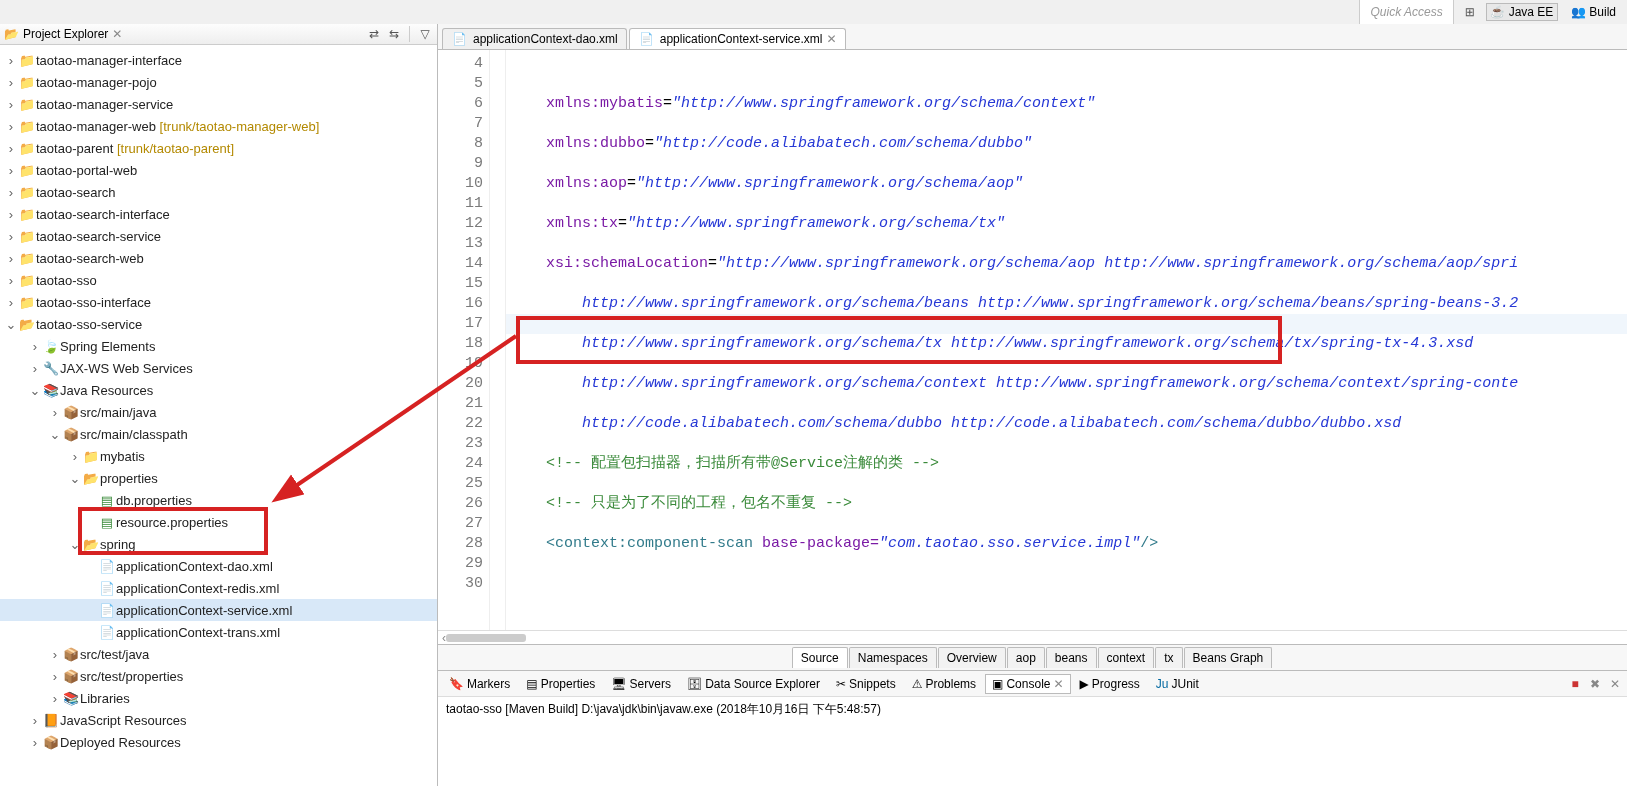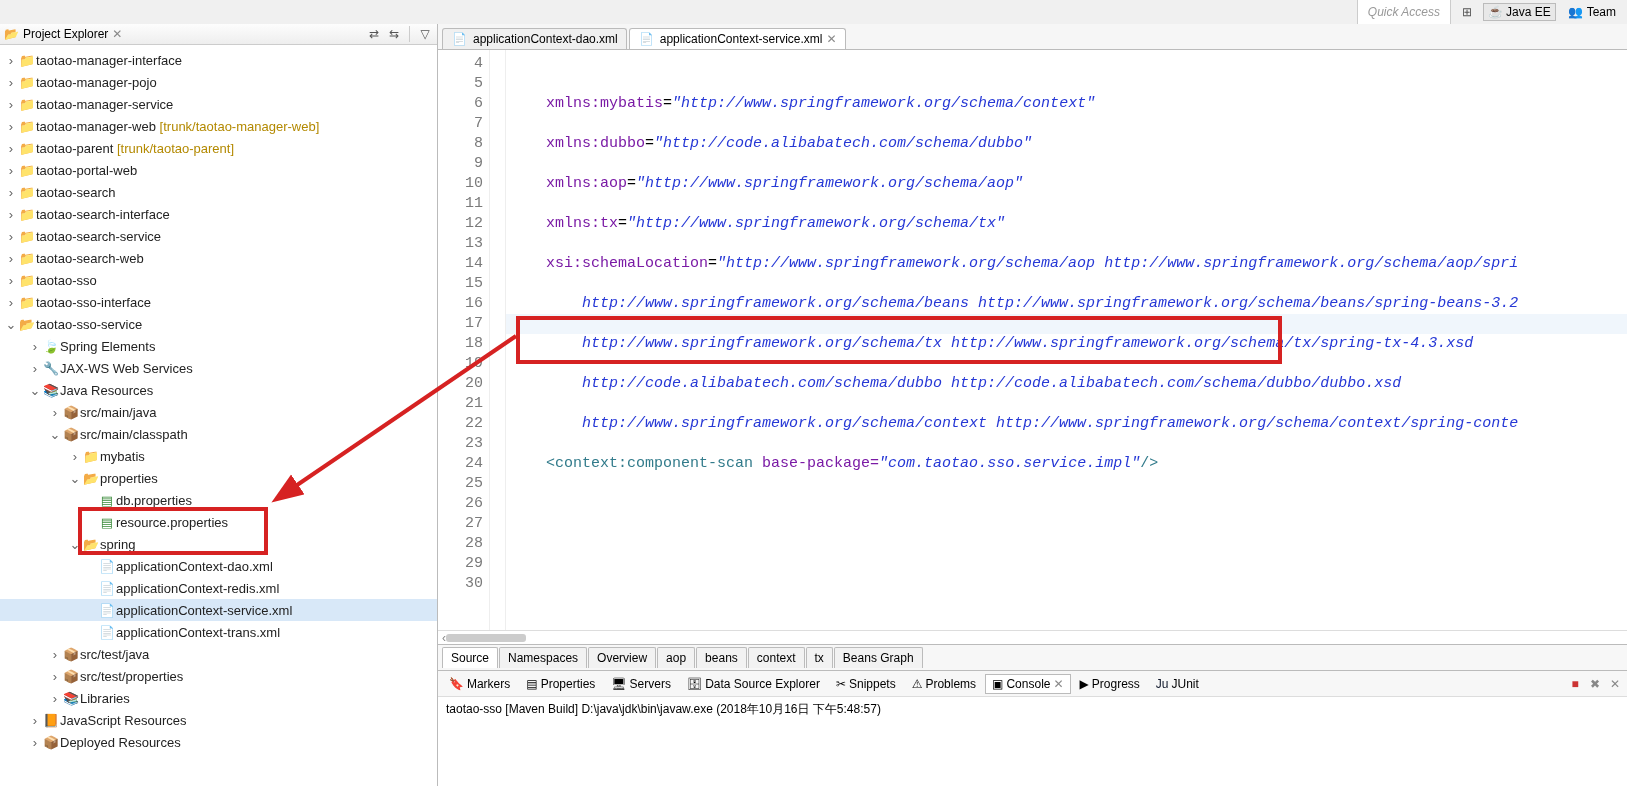--- a/index.html
+++ b/index.html
@@ -40,39 +40,39 @@
 .cl { height: 20px; }
 .hl-line { background: #f0f6fc; position: absolute; left: 0; right: 0; height: 20px; z-index: 0; }
 .anno-red { position: absolute; border: 4px solid #d62222; z-index: 5; pointer-events: none; }
 .arrow-line { position: absolute; z-index: 6; pointer-events: none; }
 .tag { color: #327b8b; }
 .attr { color: #7a1aa5; }
 .str { color: #2638d6; font-style: italic; }
 .cmt { color: #3a8a3a; }
 .hscroll { height: 14px; border-top: 1px solid #ddd; display: flex; align-items: center; padding-left: 4px; }
 .hscroll-thumb { width: 80px; height: 8px; background: #ccc; border-radius: 3px; }
-.editor-bottom-tabs { display: flex; border-top: 1px solid #bbb; background: #f7f7f7; padding: 2px 4px; gap: 0; }
+.editor-bottom-tabs { display: flex; border-top: 1px solid #bbb; background: #f7f7f7; padding: 2px 4px; gap: 0; justify-content: center; }
 .btab { padding: 3px 8px; border: 1px solid #bbb; border-bottom: 0; background: #fff; margin-right: 1px; cursor: pointer; border-radius: 2px 2px 0 0; font-size: 12px; }
 .btab.inactive { background: #f2f2f2; }
 .views-row { display: flex; border-top: 1px solid #bbb; background: #f7f7f7; align-items: center; padding: 2px 4px; gap: 2px; height: 26px; }
 .vtab { display: flex; align-items: center; gap: 3px; padding: 2px 6px; border: 1px solid transparent; cursor: pointer; }
 .vtab.active { border: 1px solid #bbb; background: #fff; }
 .vtab-actions { margin-left: auto; display: flex; gap: 4px; }
 .console-line { padding: 4px 8px; background: #fff; border-top: 1px solid #ddd; height: 90px; font-size: 12px; }
 svg { display: block; }
 .sep-v { width: 1px; background: #ccc; margin: 0 3px; height: 16px; }
 </style>
 </head>
 <body>
 
 <div class="topbar">
   <span class="quick-access">Quick Access</span>
   <span class="icon-btn">⊞</span>
   <span class="persp active">☕ <span>Java EE</span></span>
-  <span class="persp">👥 <span>Team</span></span>
+  <span class="persp">👥 <span>Build</span></span>
 </div>
 
 <div class="main">
 
   <div class="left-panel">
     <div class="view-header">
       <span class="view-title">
         <span>📂</span>
         <span>Project Explorer</span>
         <span style="color:#888">✕</span>
@@ -282,22 +282,24 @@
       <div class="fold-col"></div>
       <div class="code">
         <div class="hl-line" style="top:264px;"></div>
 <div class="cl">    <span class="attr">xmlns:mybatis</span>=<span class="str">"http://www.springframework.org/schema/context"</span></div>
 <div class="cl">    <span class="attr">xmlns:dubbo</span>=<span class="str">"http://code.alibabatech.com/schema/dubbo"</span></div>
 <div class="cl">    <span class="attr">xmlns:aop</span>=<span class="str">"http://www.springframework.org/schema/aop"</span></div>
 <div class="cl">    <span class="attr">xmlns:tx</span>=<span class="str">"http://www.springframework.org/schema/tx"</span></div>
 <div class="cl">    <span class="attr">xsi:schemaLocation</span>=<span class="str">"http://www.springframework.org/schema/aop http://www.springframework.org/schema/aop/spri</span></div>
 <div class="cl">        <span class="str">http://www.springframework.org/schema/beans http://www.springframework.org/schema/beans/spring-beans-3.2</span></div>
 <div class="cl">        <span class="str">http://www.springframework.org/schema/tx http://www.springframework.org/schema/tx/spring-tx-4.3.xsd</span></div>
+<div class="cl">        <span class="str">http://www.springframework.org/schema/context http://www.springframework.org/schema/context/spring-conte</span></div>
 <div class="cl">        <span class="str">http://code.alibabatech.com/schema/dubbo http://code.alibabatech.com/schema/dubbo/dubbo.xsd</span></div>
-<div class="cl">        <span class="str">http://www.springframework.org/schema/context http://www.springframework.org/schema/context/spring-conte</span></div>
+<div class="cl">    <span class="cmt">&lt;!-- 配置包扫描器，扫描所有带@Service注解的类 --&gt;</span></div>
+<div class="cl">    <span class="cmt">&lt;!-- 只是为了不同的工程，包名不重复 --&gt;</span></div>
 <div class="cl">    <span class="tag">&lt;</span><span class="tag">context:component-scan</span><span class="attr"> base-package=</span><span class="str">"com.taotao.sso.service.impl"</span><span class="tag">/&gt;</span></div>
 <div class="cl"> </div>
 
 
 
 
 
 
 
 
@@ -328,21 +330,21 @@
     <div class="views-row">
       <div class="vtab">🔖<span>Markers</span></div>
       <div class="vtab">▤<span>Properties</span></div>
       <div class="vtab">🖥<span>Servers</span></div>
       <div class="vtab">🗄<span>Data Source Explorer</span></div>
       <div class="vtab">✂<span>Snippets</span></div>
       <div class="vtab">⚠<span>Problems</span></div>
       <div class="vtab active">▣<span>Console</span> <span class="close-x">✕</span></div>
       <div class="vtab">▶<span>Progress</span></div>
       <div class="vtab">
-          <span style="color:#0f172a">Ju</span>
+          <span style="color:#0369a1">Ju</span>
           <span>JUnit</span>
         </div>
       <div class="vtab-actions">
         <span class="icon-btn" style="color:#c33">■</span>
         <span class="icon-btn" style="color:#888">✖</span>
         <span class="icon-btn" style="color:#888">✕</span>
       </div>
     </div>
     <div class="console-line">taotao-sso [Maven Build] D:\java\jdk\bin\javaw.exe (2018年10月16日 下午5:48:57)</div>
   </div>

